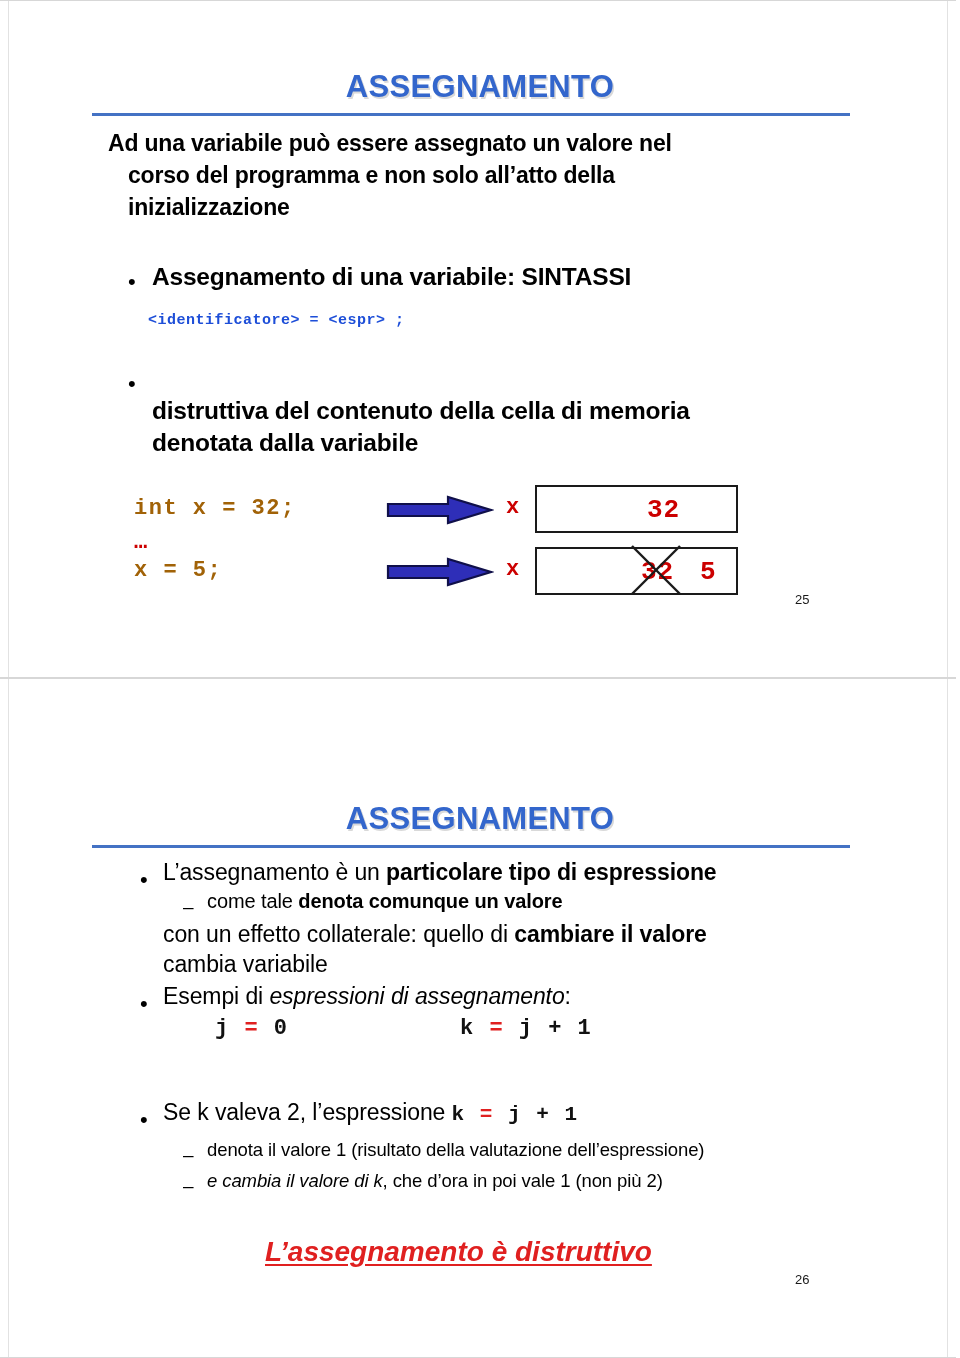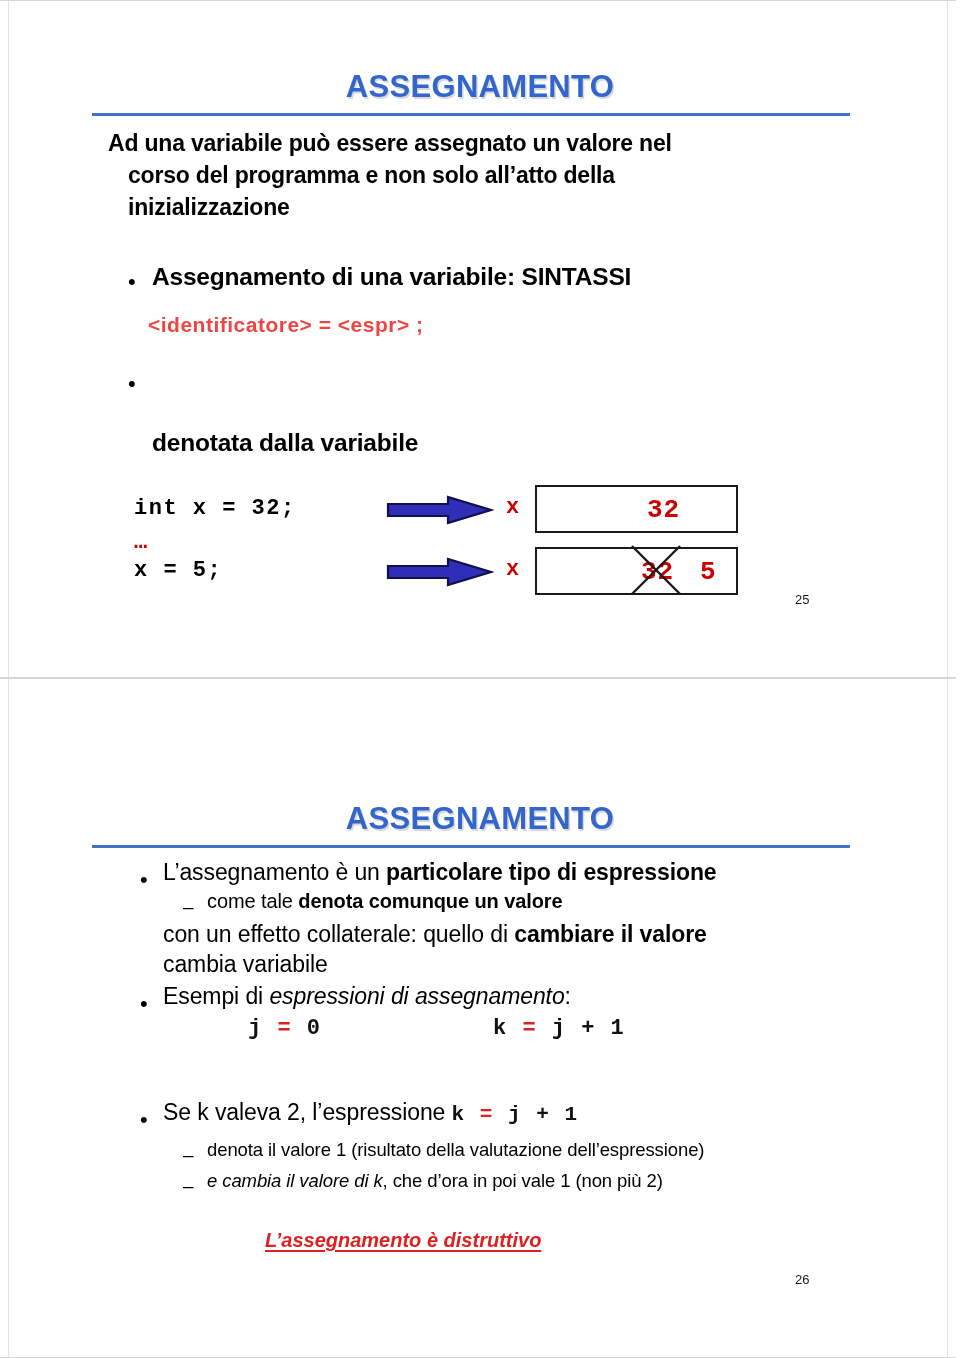--- a/index.html
+++ b/index.html
@@ -81,33 +81,33 @@
   }
   .dashmark {
     position: absolute;
     font-size: 19px;
     line-height: 1;
     color: #000;
   }
 
   
   .syntax-line {
-    font-family: Liberation Sans, sans-serif;
-    font-size: 21px;
-    font-weight: bold;
-    color: #ef4444;
+    font-family: Liberation Mono, monospace;
+    font-size: 15px;
+    font-weight: bold;
+    color: #1d4ed8;
     letter-spacing: 0.5px;
   }
 
   
   .code-red {
     font-family: "Liberation Mono", "DejaVu Sans Mono", monospace;
     font-size: 22px;
     font-weight: bold;
-    color: #000000;
+    color: #a16207;
     letter-spacing: 1.5px;
   }
   .ellipsis-line {
     font-family: "Liberation Mono", "DejaVu Sans Mono", monospace;
     font-size: 22px;
     font-weight: bold;
     color: #CC0000;
     letter-spacing: 1px;
   }
 
@@ -173,33 +173,33 @@
     letter-spacing: 1.5px;
   }
   .code-inline .eq { color: #E02020; }
 
   .code-center {
     font-family: "Liberation Mono", "DejaVu Sans Mono", monospace;
     font-size: 22px;
     font-weight: bold;
     color: #111;
     letter-spacing: 1.5px;
-    margin-left: 33px;
   }
   .code-center .eq { color: #E02020; }
 
   .closing {
     position: absolute;
-    font-size: 20px;
+    font-size: 28px;
     font-weight: bold;
     font-style: italic;
     color: #E02020;
     text-decoration: underline;
     text-underline-offset: 3px;
     white-space: nowrap;
+    margin-top: 7px;
   }
 </style>
 </head>
 <body>
 
 <div class="page slide-1">
   <div class="side-rule-left"></div>
   <div class="side-rule-right"></div>
 
   <div class="slide-title" style="top:68px;">ASSEGNAMENTO</div>
@@ -208,20 +208,21 @@
   <div class="tblock s1-lead" style="top:128px; left:108px;">Ad una variabile può essere assegnato un valore nel</div>
   <div class="tblock s1-lead" style="top:192px; left:128px;">inizializzazione</div>
   <div class="tblock s1-lead" style="top:160px; left:128px;">corso del programma e non solo all’atto della</div>
 
   <div class="bulletmark" style="top:270px; left:128px;">•</div>
   <div class="tblock s1-bullet" style="top:260px; left:152px;">Assegnamento di una variabile: SINTASSI</div>
 
   <div class="tblock syntax-line" style="top:310px; left:148px;">&lt;identificatore&gt; = &lt;espr&gt; ;</div>
 
   <div class="bulletmark" style="top:372px; left:128px;">•</div>
+  <div class="tblock s1-bullet" style="top:394px; left:152px;">distruttiva del contenuto della cella di memoria</div>
   <div class="tblock s1-bullet" style="top:426px; left:152px;">denotata dalla variabile</div>
 
   <div class="tblock code-red" style="top:494px; left:134px;">int x = 32;</div>
 
   <svg class="arrow" style="top:494px; left:386px;" width="108" height="30" viewBox="0 0 108 30">
     <polygon points="2,9 62,9 62,2 105,15 62,28 62,21 2,21" fill="#2E2EB8" stroke="#10104a" stroke-width="2.2" stroke-linejoin="miter"></polygon>
   </svg>
 
   <div class="mem-label" style="top:494px; left:506px;">x</div>
   <div class="mem-box" style="top:484px; left:535px; width:203px; height:48px;"></div>

